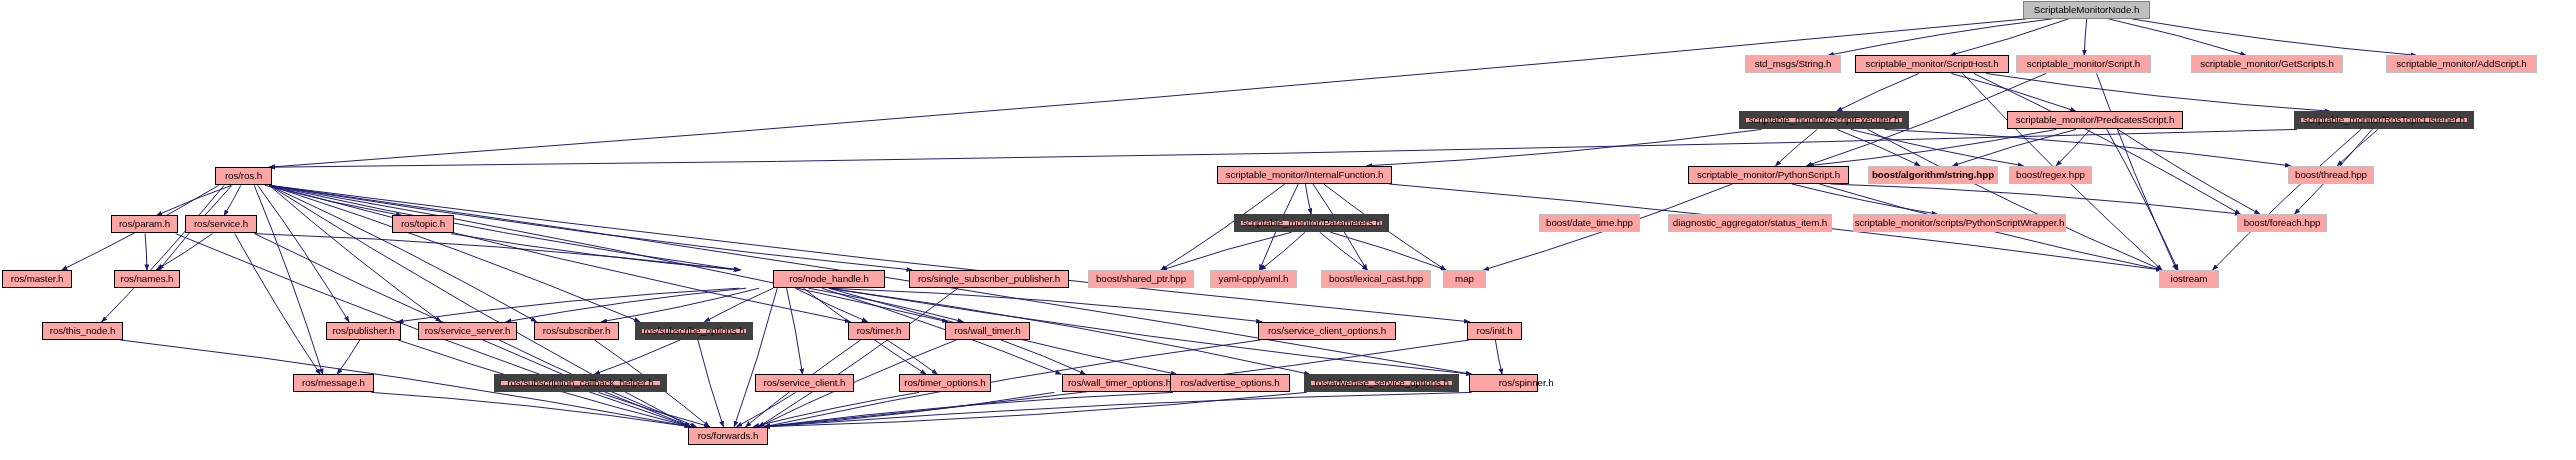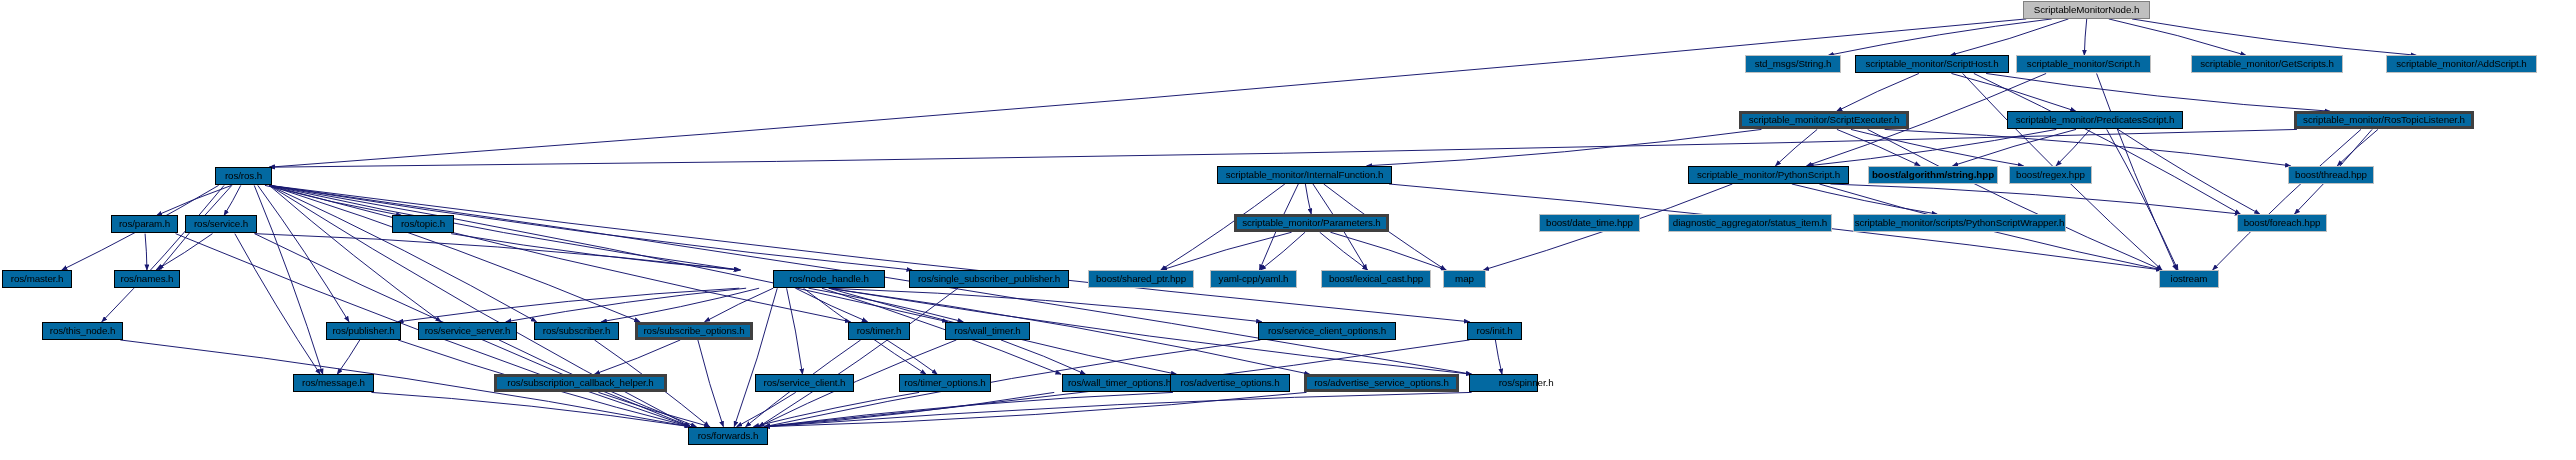--- a/index.html
+++ b/index.html
@@ -31,34 +31,34 @@
     width: 2576px;
     height: 461px;
   }
   .gnode {
     position: absolute;
     box-sizing: border-box;
     display: flex;
     align-items: center;
     justify-content: center;
     height: 18px;
-    background: #0369a1;
+    background: #fca5a5;
     border: 0.7px solid #c0c0c0;
     color: #000000;
     font-size: 9.8px;
     line-height: 9.8px;
     white-space: nowrap;
     letter-spacing: -0.1px;
     padding: 0 2.8px;
   }
   .gnode.project {
     border: 1px solid #000000;
   }
   .gnode.redborder {
-    border: 3px solid #404040;
+    border: 7px solid #404040;
   }
   .gnode.root {
     background: #bfbfbf;
     border: 1px solid #808080;
   }
   .gnode span {
     display: block;
   }
 </style>
 </head>

